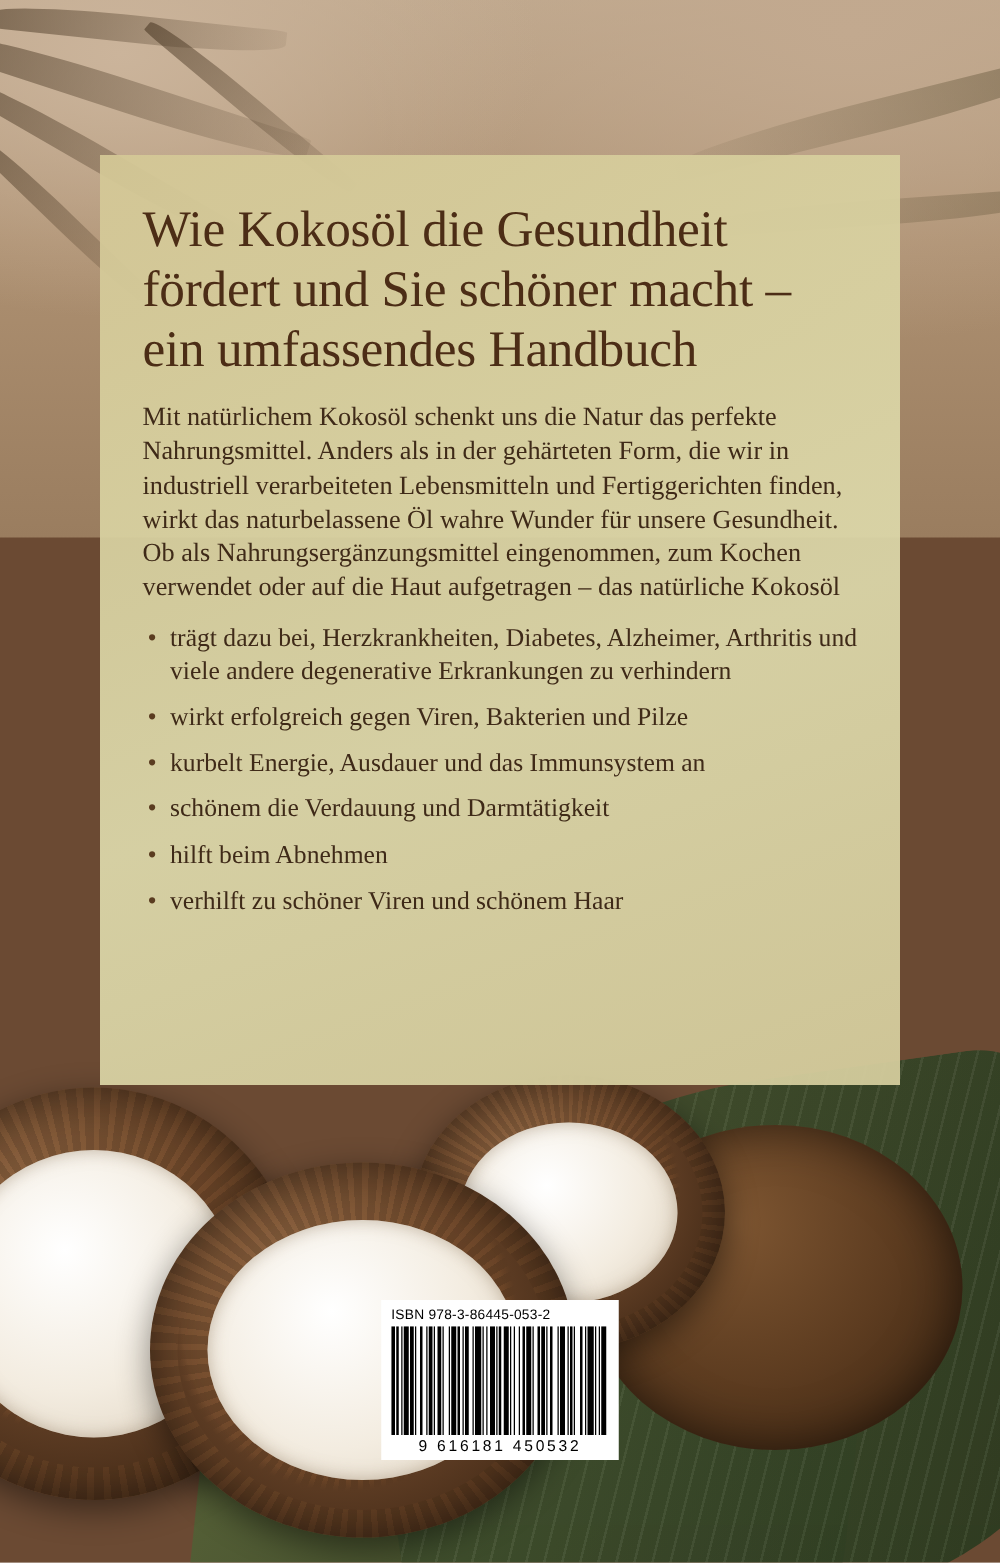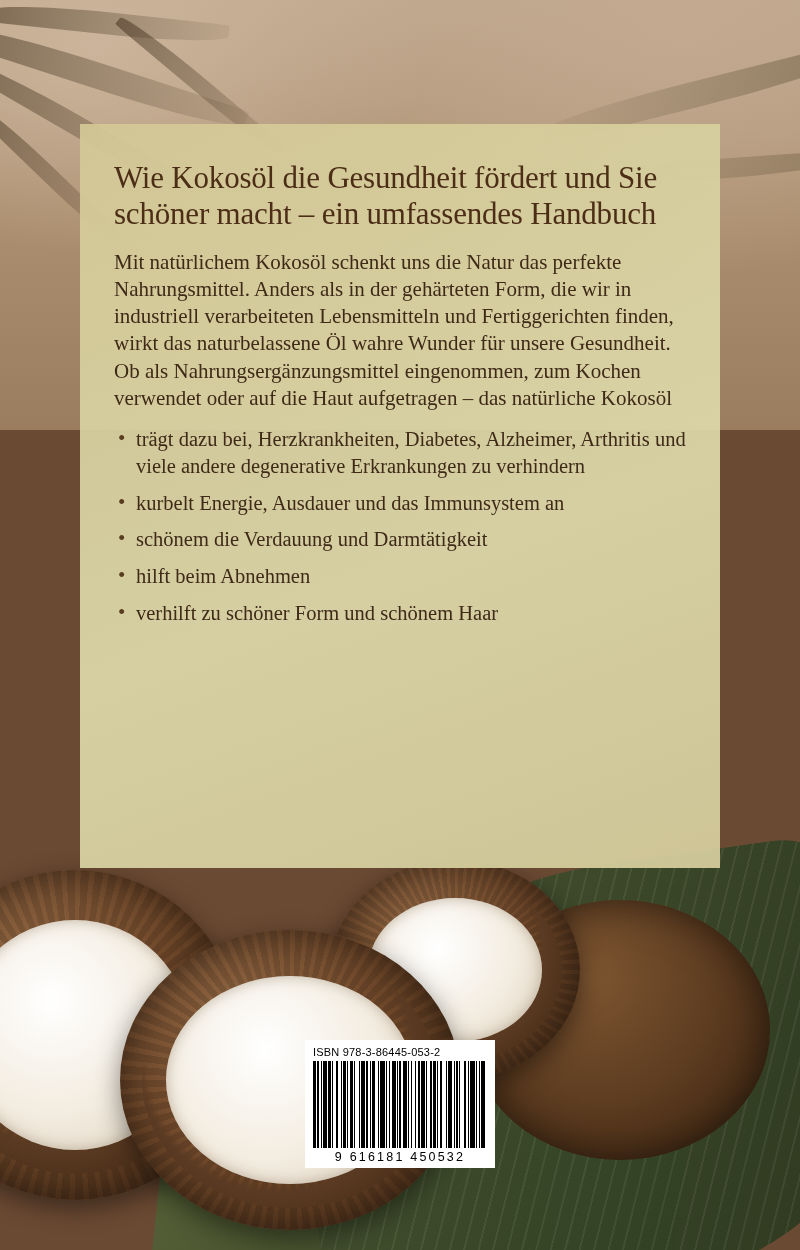--- a/index.html
+++ b/index.html
@@ -139,21 +139,21 @@
         rgba(216,209,160,0.93) 28%,
         rgba(221,217,171,0.93) 58%,
         rgba(214,206,158,0.93) 100%);
     box-sizing: border-box;
   }
   .panel-inner {
     padding: 36px 34px 22px 34px;
   }
   .title {
     color: #4c2d16;
-    font-size: 31px;
+    font-size: 41px;
     line-height: 1.17;
     margin: 0 0 16px 0;
     font-weight: normal;
     letter-spacing: -0.2px;
   }
   .intro {
     color: #3f2a18;
     font-size: 21px;
     line-height: 1.30;
     margin: 0 0 14px 0;
@@ -258,24 +258,25 @@
     <div class="rim"></div>
     <div class="flesh"></div>
   </div>
 
   <div class="panel">
     <div class="panel-inner">
       <h1 class="title">Wie Kokosöl die Gesundheit fördert und Sie schöner macht – ein umfassendes Handbuch</h1>
       <p class="intro">Mit natürlichem Kokosöl schenkt uns die Natur das perfekte Nahrungsmittel. Anders als in der gehärteten Form, die wir in industriell verarbeiteten Lebensmitteln und Fertiggerichten finden, wirkt das naturbelassene Öl wahre Wunder für unsere Gesundheit. Ob als Nahrungsergänzungsmittel eingenommen, zum Kochen verwendet oder auf die Haut aufgetragen – das natürliche Kokosöl</p>
       <ul class="benefits">
         <li>trägt dazu bei, Herzkrankheiten, Diabetes, Alzheimer, Arthritis und viele andere degenerative Erkrankungen zu verhindern</li>
+        <li>wirkt erfolgreich gegen Viren, Bakterien und Pilze</li>
         <li>kurbelt Energie, Ausdauer und das Immunsystem an</li>
         <li>schönem die Verdauung und Darmtätigkeit</li>
         <li>hilft beim Abnehmen</li>
-        <li>verhilft zu schöner Form und schönem Haar</li>
+        <li>verhilft zu schöner Viren und schönem Haar</li>
       </ul>
     </div>
   </div>
 
   <div class="barcode-box">
     <div class="isbn-text">ISBN 978-3-86445-053-2</div>
     <div class="bars" id="bars">
         <span style="width: 3.32484px;"></span>
         <span style="width: 1.10828px; background: transparent;"></span>
         <span style="width: 1.10828px;"></span>

